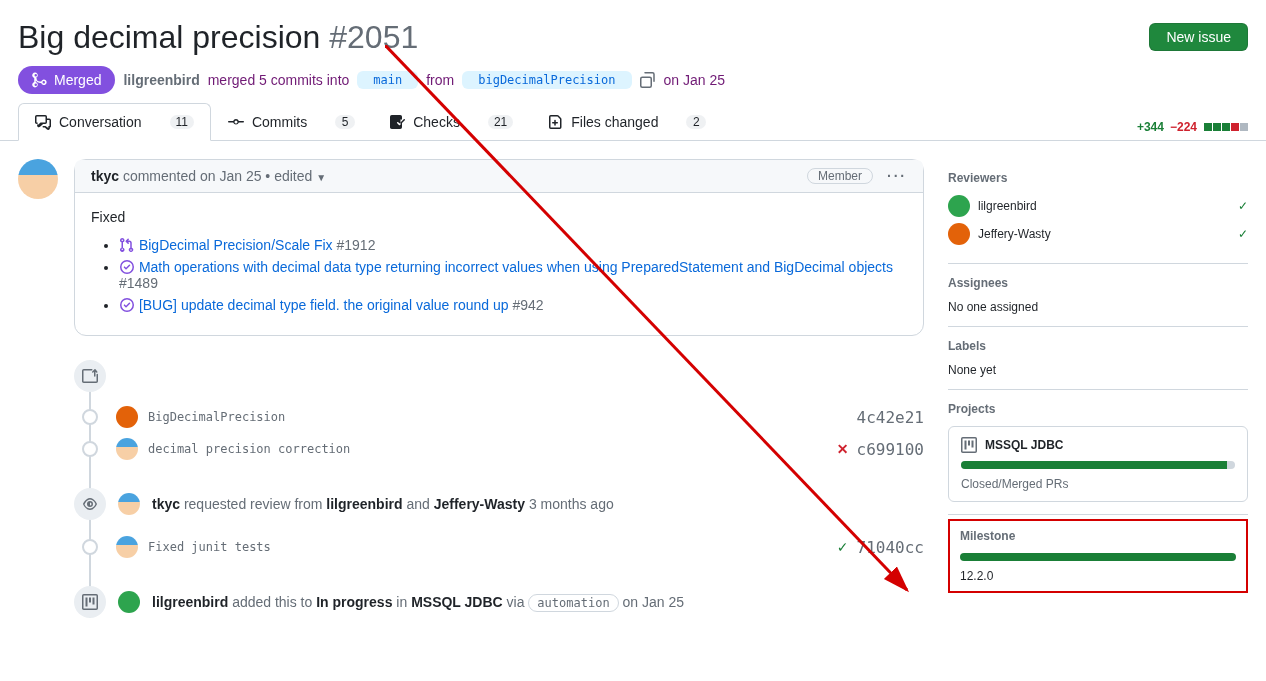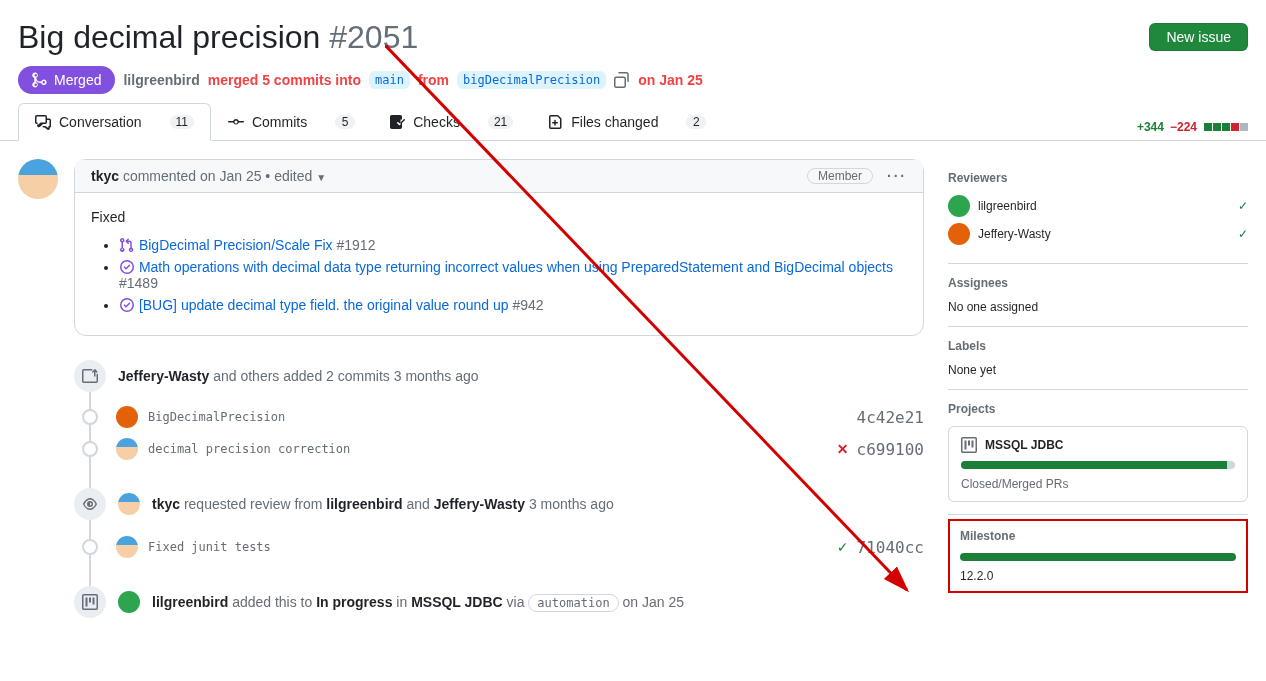--- a/index.html
+++ b/index.html
@@ -6,23 +6,23 @@
   body { width: 1266px; height: 681px; background: #fff; color: #1f2328; font-size: 14px; position: relative; overflow: hidden; }
   a { color: #0969da; text-decoration: none; }
   .header { padding: 0 18px 8px 18px; }
   .title-row { display: flex; align-items: center; justify-content: space-between; margin-top: 18px; }
   .pr-title { font-size: 32px; font-weight: 400; line-height: 1.2; }
   .pr-num { color: #656d76; font-weight: 300; }
   .btn-new { background: #1f883d; color: #fff; border: 1px solid rgba(27,31,36,.15); padding: 5px 16px; border-radius: 6px; font-size: 14px; font-weight: 500; }
   .meta-row { display: flex; align-items: center; gap: 8px; margin-top: 10px; flex-wrap: wrap; }
   .state { background: #8250df; color: #fff; padding: 6px 14px; border-radius: 24px; font-weight: 500; display: inline-flex; align-items: center; gap: 6px; }
   .state svg { width: 16px; height: 16px; }
-  .meta-text { color: #ef4444; font-weight: bold; }
+  .meta-text { color: #701a75; }
   .author { color: #656d76; font-weight: 600; }
-  .branch { background: #ddf4ff; color: #0969da; font-family: ui-monospace, SFMono-Regular, Menlo, monospace; font-size: 12px; padding: 2px 6px; border-radius: 6px; }
+  .branch { background: #ddf4ff; color: #0969da; font-family: ui-monospace, SFMono-Regular, Menlo, monospace; font-size: 12px; padding: 2px 16px; border-radius: 6px; }
   .copy-icon { color: #656d76; }
   .tabnav { border-bottom: 1px solid #d0d7de; padding: 0 18px; }
   .tabs { display: flex; gap: 0; position: relative; top: 1px; }
   .tab { display: inline-flex; align-items: center; gap: 8px; padding: 10px 16px; border: 1px solid transparent; border-top-left-radius: 6px; border-top-right-radius: 6px; color: #1f2328; font-size: 14px; }
   .tab.active { background: #fff; border-color: #d0d7de; border-bottom-color: #fff; }
   .count { background: #afb8c133; border-radius: 24px; padding: 0 6px; font-size: 12px; min-width: 20px; text-align: center; color: #1f2328; margin-left: 20px; }
   .diffstat { position: absolute; right: 18px; top: 120px; font-size: 12px; display: flex; align-items: center; gap: 6px; text-align: right; }
   .diff-add { color: #1a7f37; font-weight: 600; }
   .diff-del { color: #cf222e; font-weight: 600; }
   .diffbar span { display: inline-block; width: 8px; height: 8px; margin-left: 1px; }
@@ -194,24 +194,20 @@
 
       <div class="timeline">
         <div class="tl-line"></div>
 
         <div class="tl-item">
           <span class="tl-badge">
             <svg class="oct" viewBox="0 0 16 16" style="color:#656d76">
                 <path d="M1.75 1A1.75 1.75 0 0 0 0 2.75v10.5C0 14.22.78 15 1.75 15h12.5A1.75 1.75 0 0 0 16 13.25V6.5a.75.75 0 0 0-1.5 0v6.75c0 .14-.11.25-.25.25H1.75a.25.25 0 0 1-.25-.25V2.75c0-.14.11-.25.25-.25h8a.75.75 0 0 0 0-1.5h-8zM13 1a.75.75 0 0 0-.53.22l-2.25 2.25a.75.75 0 0 0 1.06 1.06L12 3.81V8a.75.75 0 0 0 1.5 0V3.81l.72.72a.75.75 0 1 0 1.06-1.06L13.53 1.22A.75.75 0 0 0 13 1z"></path>
               </svg>
           </span>
-          <span class="tl-text">
-            <b>Jeffery-Wasty</b>
-            <span>and others added 2 commits 3 months ago</span>
-          </span>
         </div>
 
         <div class="commit-row">
           <div class="commit-left">
             <span class="tl-dot"></span>
             <span class="avatar-sm av-orange"></span>
             <span class="code">BigDecimalPrecision</span>
           </div>
           <span class="hash">4c42e21</span>
         </div>

